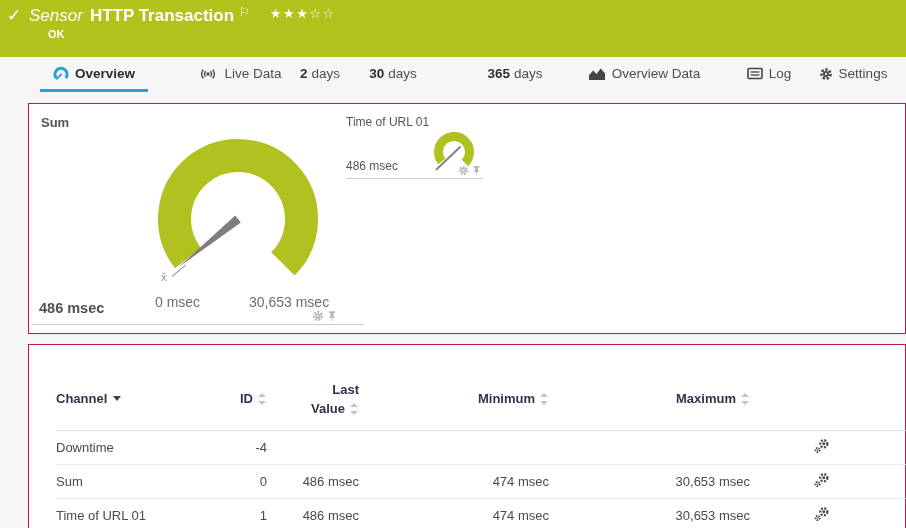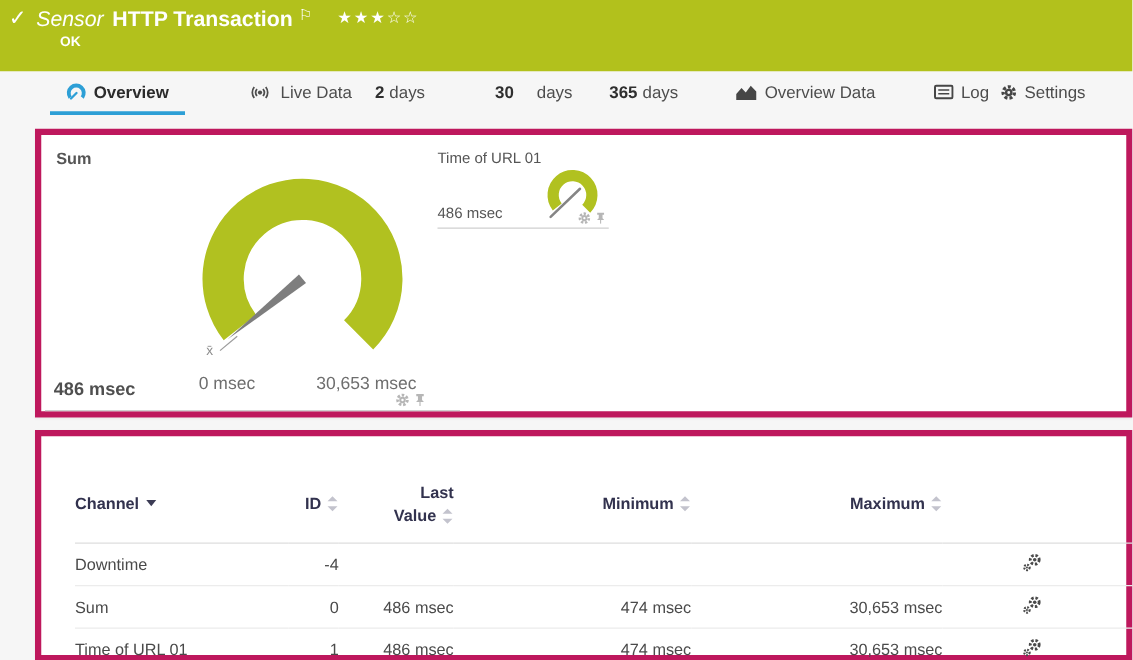--- a/index.html
+++ b/index.html
@@ -30,29 +30,29 @@
     font-size: 13.5px; color: #4d4d4d; cursor: pointer; white-space: nowrap;
   }
   .tab .ticon { margin-right: 6px; display: inline-flex; }
   .tab .strong { font-weight: bold; color: #2f2f2f; margin-right: 4px; }
   .tab-overview { left: 40px; width: 108px; font-weight: bold; color: #2b2b2b; }
   .tab-overview .underline {
     position: absolute; left: 0; bottom: -2px; width: 108px; height: 3px; background: #2d9fd6;
   }
   .tab-live { left: 196px; width: 88px; }
   .tab-2d { left: 292px; width: 56px; }
-  .tab-30d { left: 396px; width: 62px; justify-content: space-between; }
+  .tab-30d { left: 362px; width: 62px; }
   .tab-365d { left: 478px; width: 74px; text-align: center; }
   .tab-historic { left: 588px; width: 112px; }
   .tab-log { left: 740px; width: 58px; align-items: center; }
-  .tab-settings { left: 794px; width: 80px; }
+  .tab-settings { left: 813px; width: 80px; }
   
   .panel {
     position: absolute; left: 28px; width: 878px; background: #fff;
-    border: 5px solid #be185d; box-shadow: 0 1px 2px rgba(0,0,0,0.05);
+    border: 1px solid #be185d; box-shadow: 0 1px 2px rgba(0,0,0,0.05);
   }
   .panel1 { top: 103px; height: 231px; }
   .panel2 { top: 344px; height: 185px; }
   .sub-title { position: absolute; font-size: 13px; font-weight: bold; color: #555; }
   .mini-title { position: absolute; font-size: 12px; color: #555; }
   .gauge-minmax { position: absolute; font-size: 14px; color: #6e6e6e; }
   .gauge-value { position: absolute; font-size: 14.5px; font-weight: bold; color: #4f4f4f; }
   .mini-value { position: absolute; font-size: 12px; color: #555; }
   .divider { position: absolute; height: 1px; background: #cfcfcf; }
   .xbar { position: absolute; font-size: 11px; color: #8d8d8d; }

